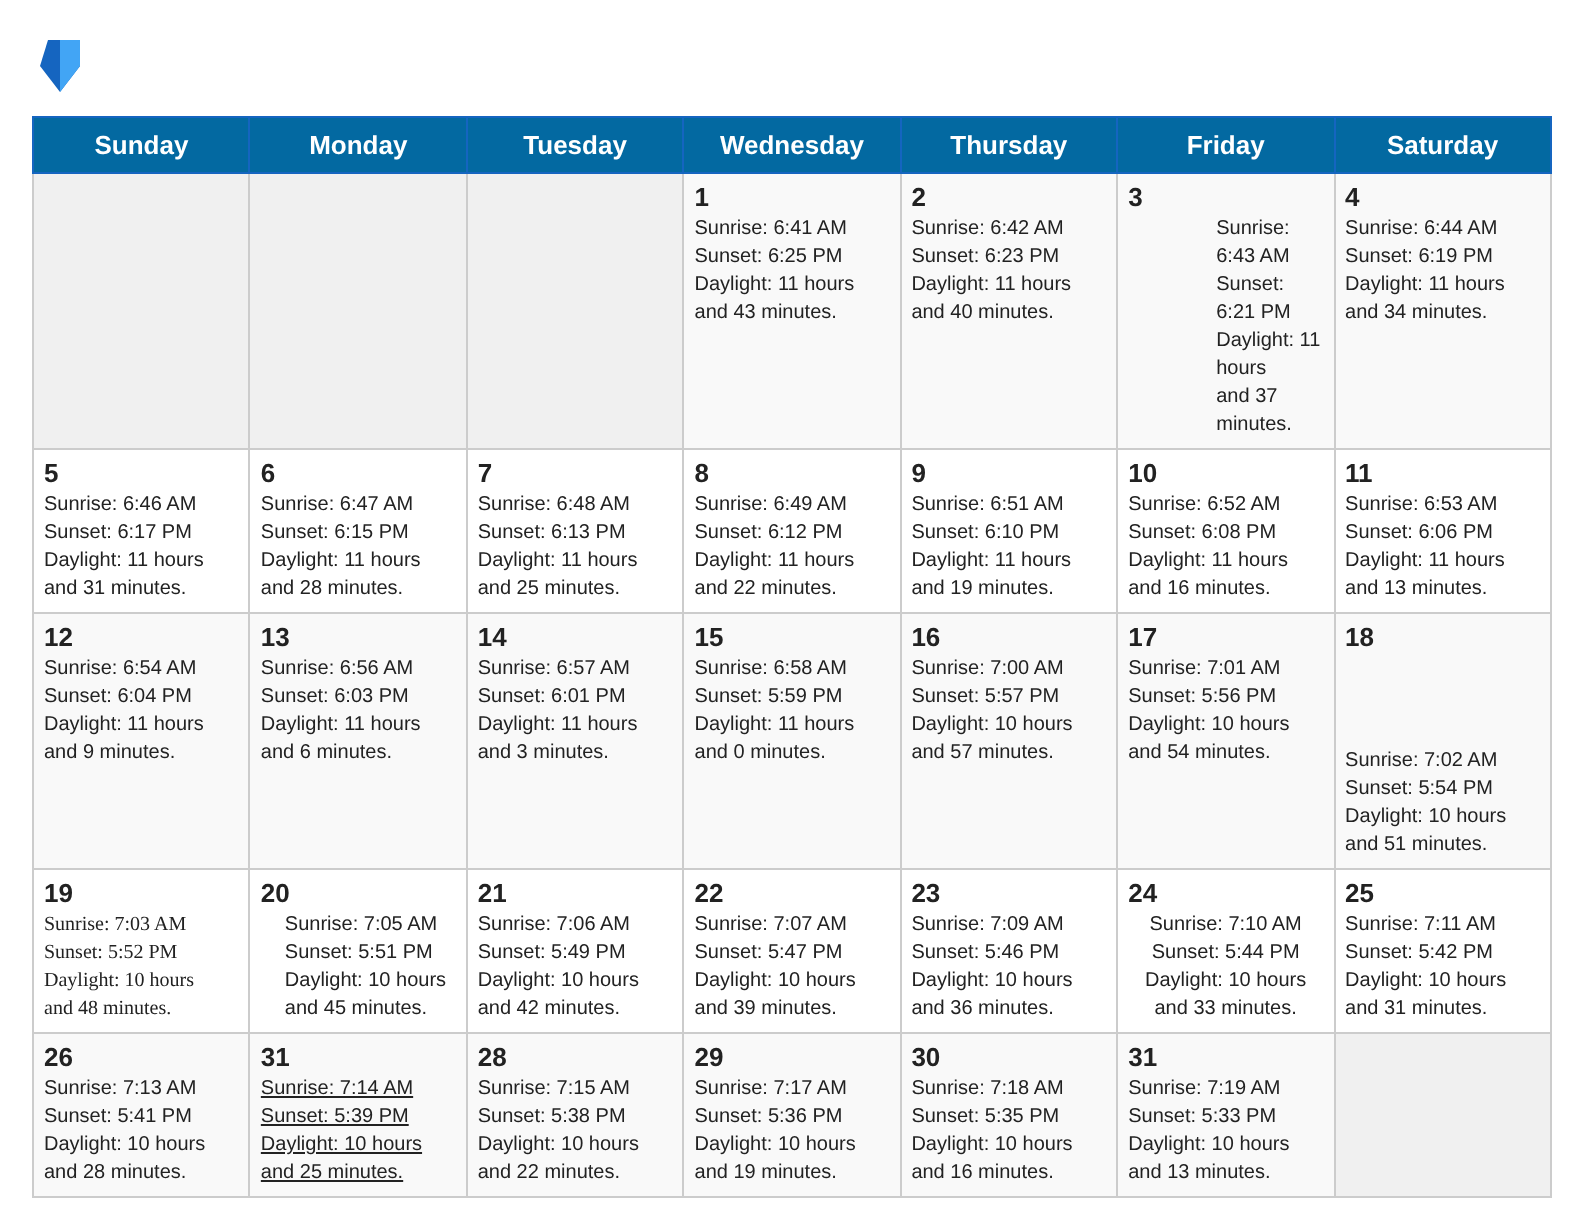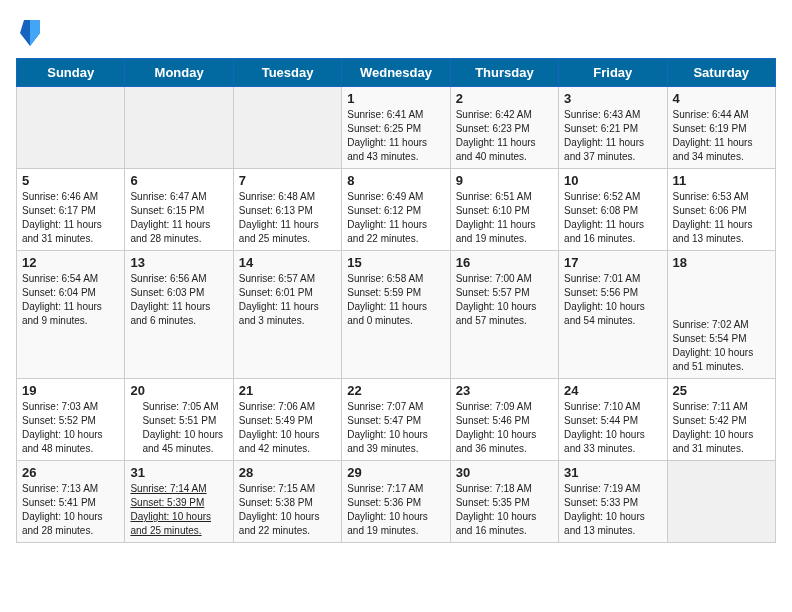--- a/index.html
+++ b/index.html
@@ -135,21 +135,21 @@
         </td>
         <td>
           <div class="day-num">2</div>
           <div class="day-info" style="white-space: pre-line;">Sunrise: 6:42 AM
 Sunset: 6:23 PM
 Daylight: 11 hours
 and 40 minutes.</div>
         </td>
         <td>
           <div class="day-num">3</div>
-          <div class="day-info" style="white-space: pre-line;">Sunrise: 6:43 AM
+          <div class="day-info" style="white-space: pre-line; margin-left: 44px;">Sunrise: 6:43 AM
 Sunset: 6:21 PM
 Daylight: 11 hours
 and 37 minutes.</div>
         </td>
         <td>
           <div class="day-num">4</div>
           <div class="day-info" style="white-space: pre-line;">Sunrise: 6:44 AM
 Sunset: 6:19 PM
 Daylight: 11 hours
 and 34 minutes.</div>
@@ -253,21 +253,21 @@
           <div class="day-num">18</div>
           <div class="day-info" style="white-space: pre-line; margin-top: 48px;">Sunrise: 7:02 AM
 Sunset: 5:54 PM
 Daylight: 10 hours
 and 51 minutes.</div>
         </td>
       </tr>
       <tr>
         <td>
           <div class="day-num">19</div>
-          <div class="day-info" style="white-space: pre-line;">Sunrise: 7:03 AM
+          <div class="day-info" style="white-space: pre-line; font-family: Liberation Serif, serif;">Sunrise: 7:03 AM
 Sunset: 5:52 PM
 Daylight: 10 hours
 and 48 minutes.</div>
         </td>
         <td>
           <div class="day-num">20</div>
           <div class="day-info" style="white-space: pre-line; margin-left: 12px;">Sunrise: 7:05 AM
 Sunset: 5:51 PM
 Daylight: 10 hours
 and 45 minutes.</div>
@@ -288,21 +288,21 @@
         </td>
         <td>
           <div class="day-num">23</div>
           <div class="day-info" style="white-space: pre-line;">Sunrise: 7:09 AM
 Sunset: 5:46 PM
 Daylight: 10 hours
 and 36 minutes.</div>
         </td>
         <td>
           <div class="day-num">24</div>
-          <div class="day-info" style="white-space: pre-line;">Sunrise: 7:10 AM
+          <div class="day-info" style="white-space: pre-line; text-align: center;">Sunrise: 7:10 AM
 Sunset: 5:44 PM
 Daylight: 10 hours
 and 33 minutes.</div>
         </td>
         <td>
           <div class="day-num">25</div>
           <div class="day-info" style="white-space: pre-line;">Sunrise: 7:11 AM
 Sunset: 5:42 PM
 Daylight: 10 hours
 and 31 minutes.</div>

